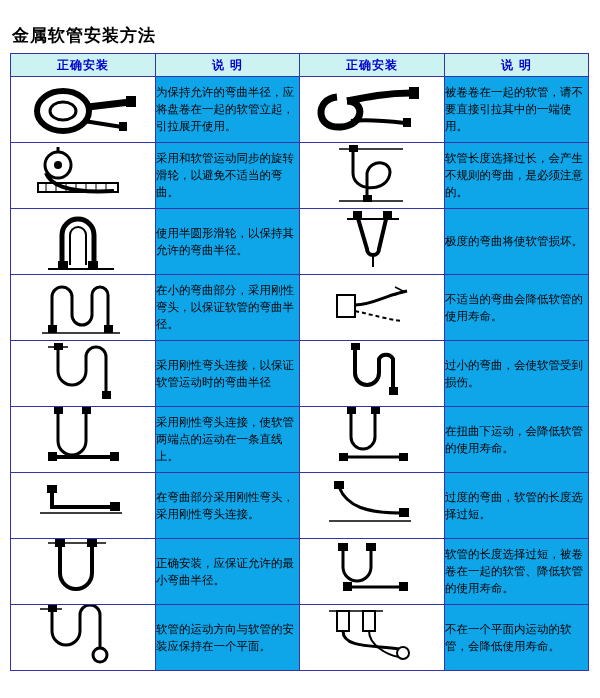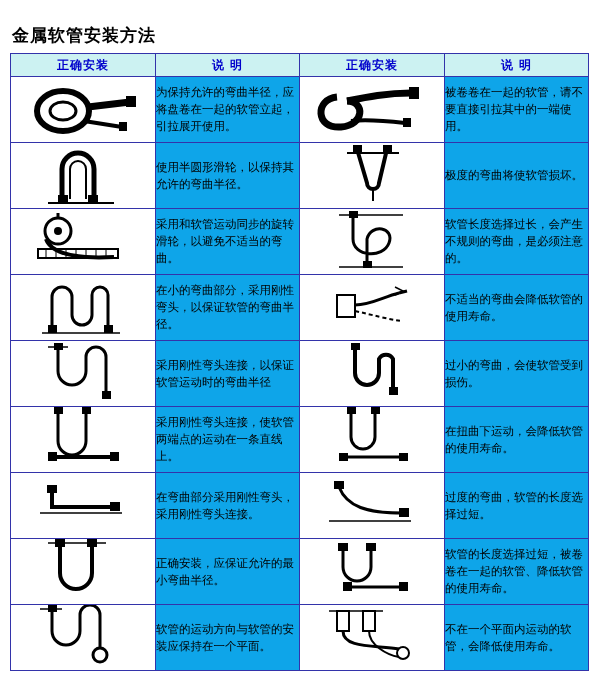--- a/index.html
+++ b/index.html
@@ -112,47 +112,20 @@
             <svg width="130" height="62" viewBox="0 0 130 62">
               <path d="M30 20 C8 22 8 52 34 50 C58 48 58 24 40 24" fill="none" stroke="#000" stroke-width="7"></path>
               <path d="M40 24 C60 20 80 16 104 16" fill="none" stroke="#000" stroke-width="7"></path>
               <rect x="102" y="10" width="10" height="12" fill="#000"></rect>
               <path d="M44 44 C62 42 80 44 98 46" fill="none" stroke="#000" stroke-width="4"></path>
               <rect x="96" y="41" width="8" height="9" fill="#000"></rect>
             </svg>
           </span>
         </td>
         <td class="txtcell">被卷卷在一起的软管，请不要直接引拉其中的一端使用。</td>
-      </tr>
-
-      <tr>
-        <td class="imgcell">
-          <span class="fig">
-            <svg width="130" height="62" viewBox="0 0 130 62">
-              <path d="M44 56 L44 26 A16 16 0 0 1 76 26 L76 56" fill="none" stroke="#000" stroke-width="5"></path>
-              <path d="M52 56 L52 26 A8 8 0 0 1 68 26 L68 56" fill="none" stroke="#000" stroke-width="2"></path>
-              <rect x="40" y="52" width="10" height="8" fill="#000"></rect>
-              <rect x="70" y="52" width="10" height="8" fill="#000"></rect>
-              <line x1="30" y1="60" x2="96" y2="60" stroke="#000" stroke-width="2"></line>
-            </svg>
-          </span>
-        </td>
-        <td class="txtcell">使用半圆形滑轮，以保持其允许的弯曲半径。</td>
-        <td class="imgcell">
-          <span class="fig">
-            <svg width="130" height="62" viewBox="0 0 130 62">
-              <path d="M50 6 L60 40 A6 6 0 0 0 72 40 L80 6" fill="none" stroke="#000" stroke-width="4"></path>
-              <rect x="46" y="2" width="9" height="7" fill="#000"></rect>
-              <rect x="76" y="2" width="9" height="7" fill="#000"></rect>
-              <line x1="40" y1="10" x2="92" y2="10" stroke="#000" stroke-width="2"></line>
-              <line x1="66" y1="46" x2="66" y2="58" stroke="#000" stroke-width="2"></line>
-            </svg>
-          </span>
-        </td>
-        <td class="txtcell">极度的弯曲将使软管损坏。</td>
       </tr>
 
       <tr>
         <td class="imgcell">
           <span class="fig">
             <svg width="130" height="62" viewBox="0 0 130 62">
               <circle cx="40" cy="22" r="13" fill="none" stroke="#000" stroke-width="3"></circle>
               <circle cx="40" cy="22" r="4" fill="#000"></circle>
               <path d="M28 30 C34 46 60 50 96 48" fill="none" stroke="#000" stroke-width="4"></path>
               <rect x="20" y="40" width="80" height="9" fill="none" stroke="#000" stroke-width="2"></rect>
@@ -179,20 +152,47 @@
             </svg>
           </span>
         </td>
         <td class="txtcell">软管长度选择过长，会产生不规则的弯曲，是必须注意的。</td>
       </tr>
 
       <tr>
         <td class="imgcell">
           <span class="fig">
             <svg width="130" height="62" viewBox="0 0 130 62">
+              <path d="M44 56 L44 26 A16 16 0 0 1 76 26 L76 56" fill="none" stroke="#000" stroke-width="5"></path>
+              <path d="M52 56 L52 26 A8 8 0 0 1 68 26 L68 56" fill="none" stroke="#000" stroke-width="2"></path>
+              <rect x="40" y="52" width="10" height="8" fill="#000"></rect>
+              <rect x="70" y="52" width="10" height="8" fill="#000"></rect>
+              <line x1="30" y1="60" x2="96" y2="60" stroke="#000" stroke-width="2"></line>
+            </svg>
+          </span>
+        </td>
+        <td class="txtcell">使用半圆形滑轮，以保持其允许的弯曲半径。</td>
+        <td class="imgcell">
+          <span class="fig">
+            <svg width="130" height="62" viewBox="0 0 130 62">
+              <path d="M50 6 L60 40 A6 6 0 0 0 72 40 L80 6" fill="none" stroke="#000" stroke-width="4"></path>
+              <rect x="46" y="2" width="9" height="7" fill="#000"></rect>
+              <rect x="76" y="2" width="9" height="7" fill="#000"></rect>
+              <line x1="40" y1="10" x2="92" y2="10" stroke="#000" stroke-width="2"></line>
+              <line x1="66" y1="46" x2="66" y2="58" stroke="#000" stroke-width="2"></line>
+            </svg>
+          </span>
+        </td>
+        <td class="txtcell">极度的弯曲将使软管损坏。</td>
+      </tr>
+
+      <tr>
+        <td class="imgcell">
+          <span class="fig">
+            <svg width="130" height="62" viewBox="0 0 130 62">
               <path d="M34 56 L34 22 A10 10 0 0 1 54 22 L54 40 A10 10 0 0 0 74 40 L74 20 A8 8 0 0 1 90 20 L90 56" fill="none" stroke="#000" stroke-width="3"></path>
               <rect x="30" y="50" width="9" height="8" fill="#000"></rect>
               <rect x="86" y="50" width="9" height="8" fill="#000"></rect>
               <line x1="24" y1="58" x2="102" y2="58" stroke="#000" stroke-width="1.5"></line>
             </svg>
           </span>
         </td>
         <td class="txtcell">在小的弯曲部分，采用刚性弯头，以保证软管的弯曲半径。</td>
         <td class="imgcell">
           <span class="fig">

